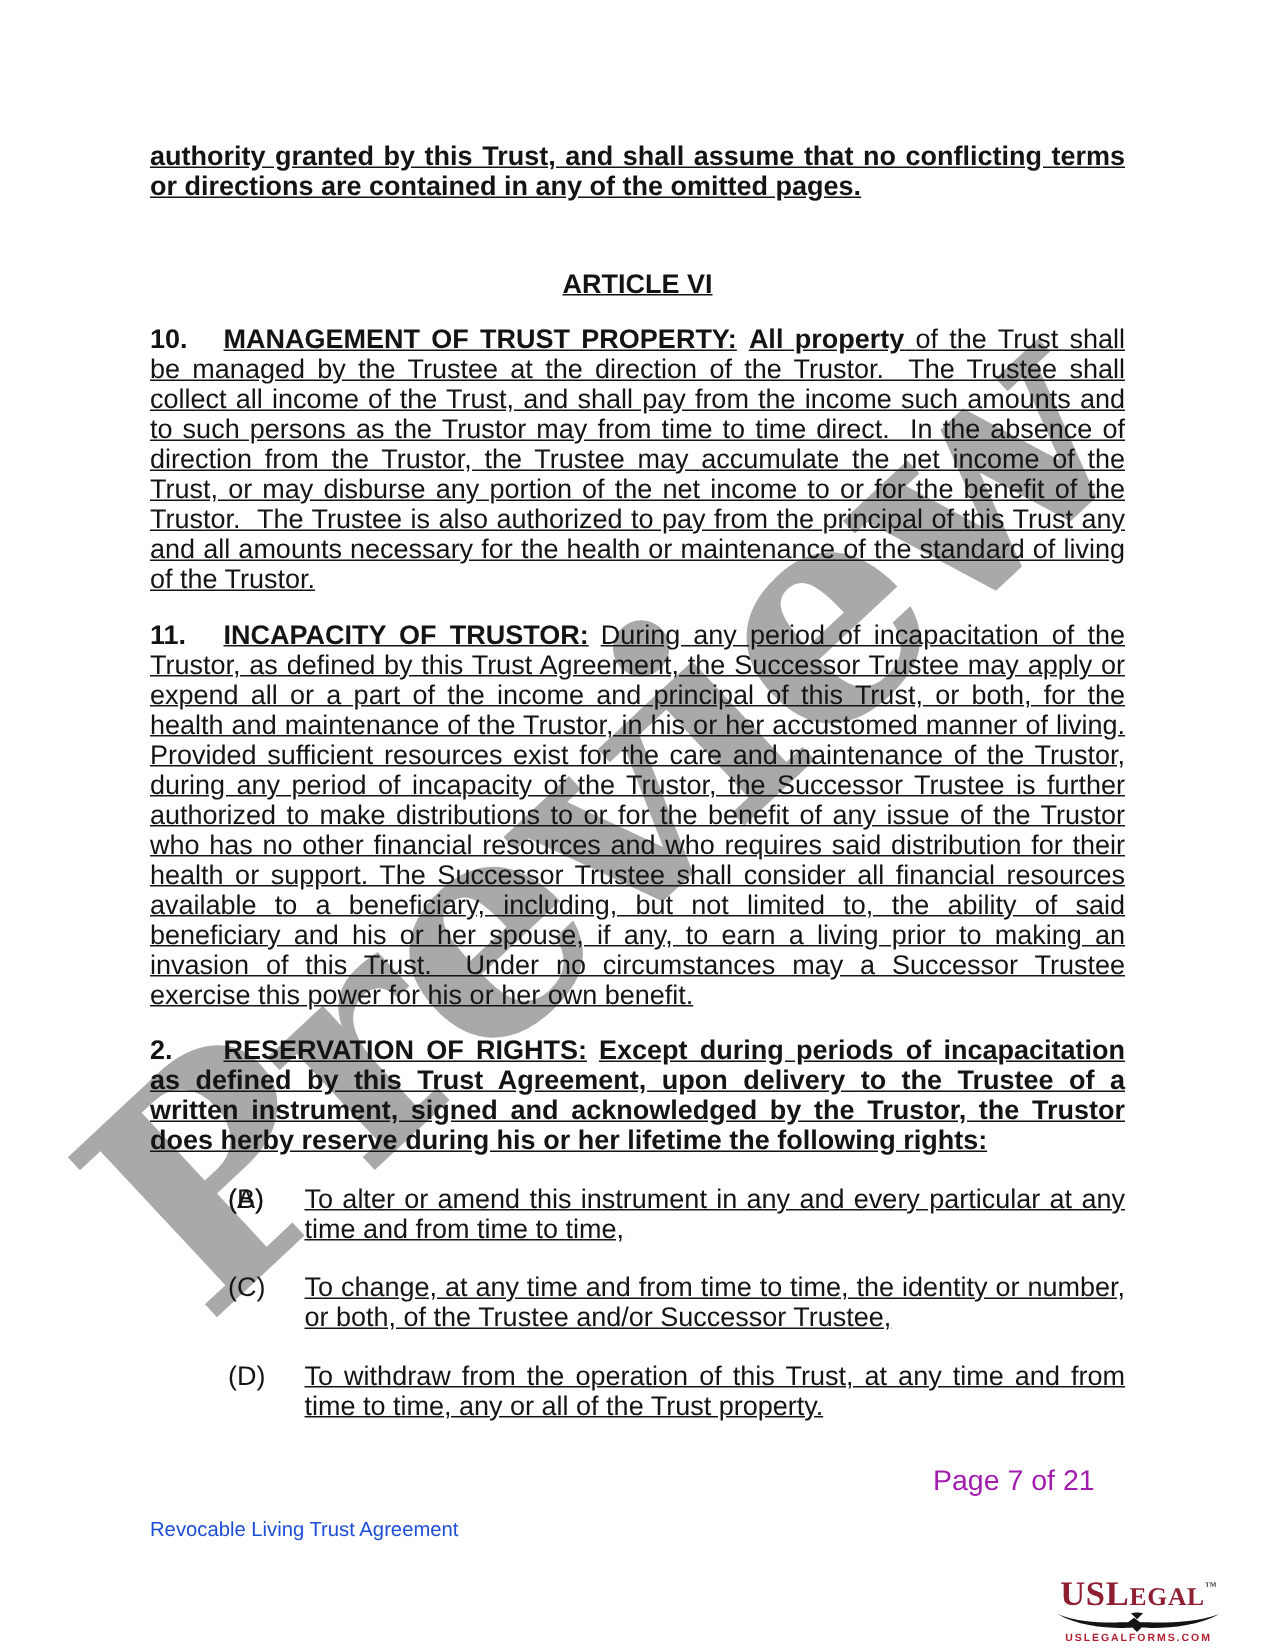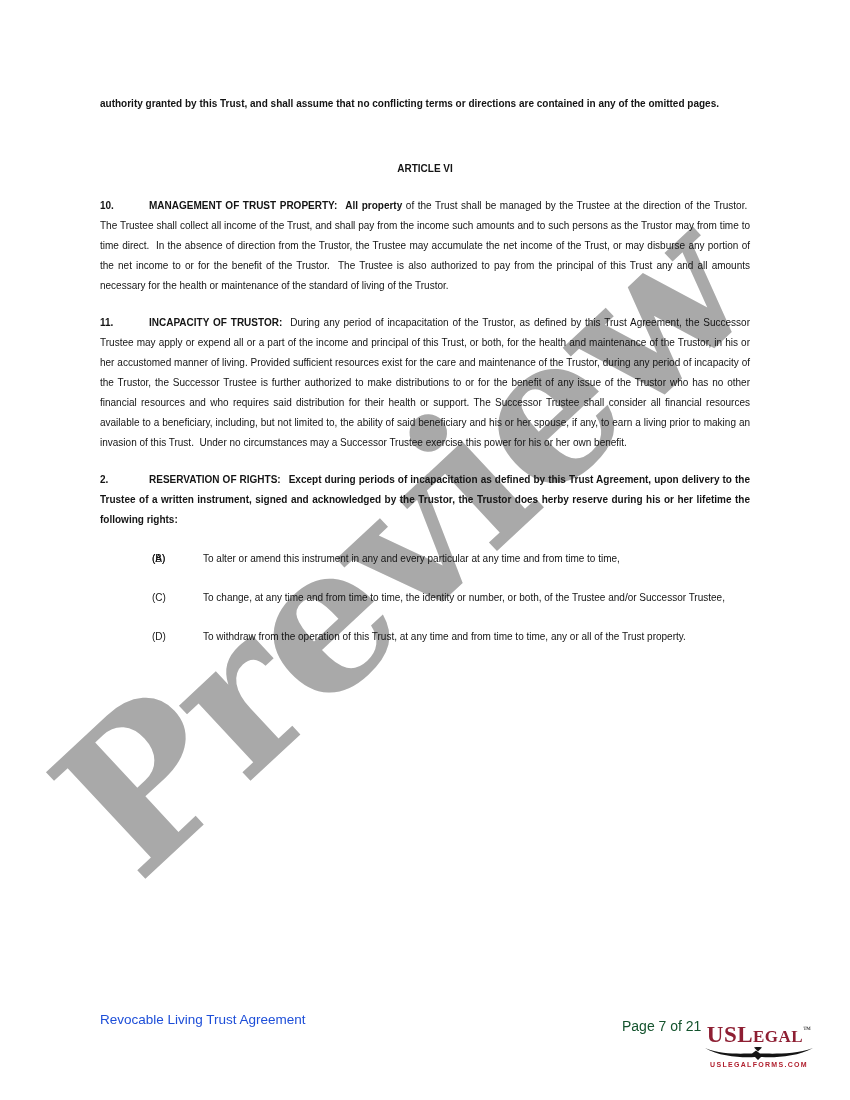--- a/index.html
+++ b/index.html
@@ -22,39 +22,40 @@
     color:#a9a9a9;
     white-space:nowrap;
     z-index:1;
     user-select:none;
   }
   .content {
     position:absolute;
     left:100px; top:94px;
     width:650px;
     z-index:2;
-    font-size:10px;
+    font-size:18px;
     line-height:20px;
     text-align:justify;
+    text-decoration:underline;
   }
   .bold { font-weight:bold; }
   .intro { font-weight:bold; }
   .article-head { margin-top:45px; text-align:center; font-weight:bold; }
   .section { margin-top:17px; }
   .sec-num { display:inline-block; width:49px; font-weight:bold; }
   .hgap { display:inline-block; width:8px; }
   .right-item { margin-top:19px; position:relative; padding-left:103px; }
   .right-label { position:absolute; left:52px; top:0; }
   .footer-left {
     position:absolute; left:100px; top:1012px;
     font-size:13.5px; z-index:2; color:#1d4ed8;
   }
   .footer-page {
-    position:absolute; left:622px; top:1018px;
-    font-size:14px; z-index:2; color:#14532d;
+    position:absolute; left:622px; top:977px;
+    font-size:19px; z-index:2; color:#a21caf;
   }
   .logo {
     position:absolute; left:699px; top:1023px; width:120px;
     text-align:center; z-index:2; line-height:1;
   }
   .logo-text {
     font-family:"Liberation Serif", serif;
     font-weight:bold;
     white-space:nowrap;
     letter-spacing:0.5px;
@@ -109,21 +110,21 @@
       </div>
     </div>
 
   </div>
 
   <div class="footer-left">Revocable Living Trust Agreement</div>
 
   <div class="footer-page">Page 7 of 21</div>
 
   <div class="logo">
-    <div class="logo-text" style="color:#8e1f33;">
+    <div class="logo-text" style="color:#8e1f33;margin-top:28px;">
       <span class="logo-main">USL</span><span class="logo-small">EGAL</span><span class="logo-tm">™</span>
     </div>
     <div class="logo-eagle">
       <svg width="110" height="13" viewBox="0 0 110 13" xmlns="http://www.w3.org/2000/svg">
         <path fill="#141414" d="M1 1 C18 8 38 6.5 48 6.5 L52 3.5 L56 6.5 C66 6.5 90 8 109 1 C93 10 69 11 57 10 L54 13 L51 10 C40 11 16 10 1 1 Z"></path>
         <path fill="#141414" d="M50 0.5 L54 -0.5 L58 0.5 L54 4.5 Z"></path>
       </svg>
     </div>
     <div class="logo-tagline">USLEGALFORMS.COM</div>
   </div>

